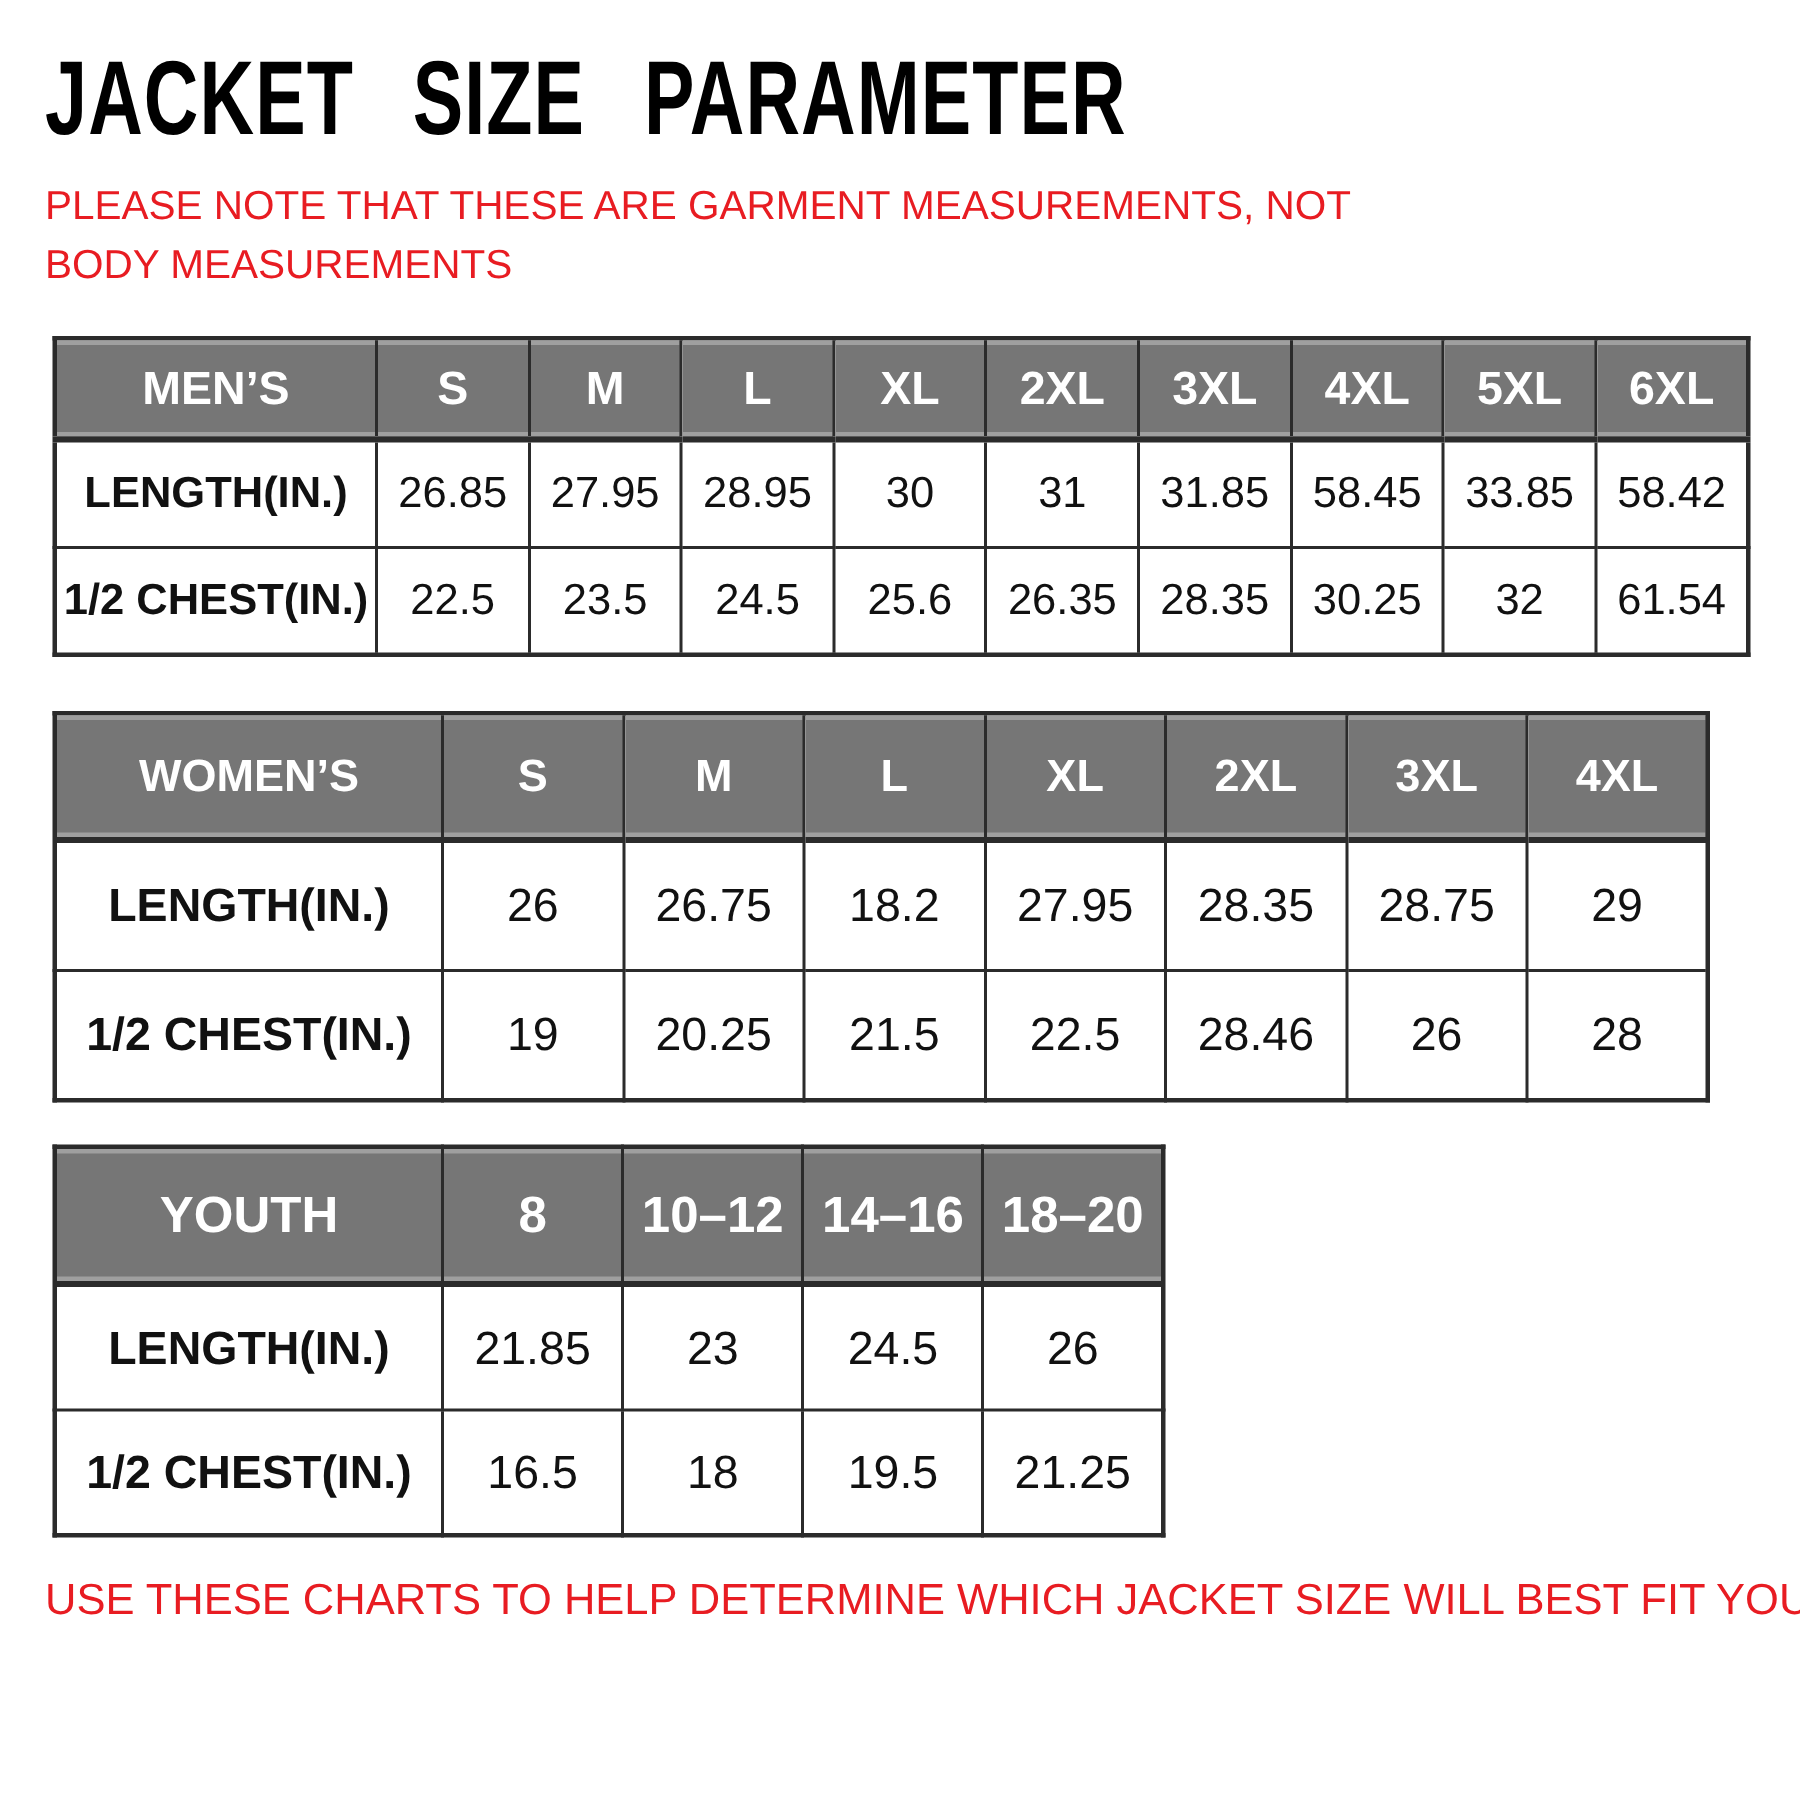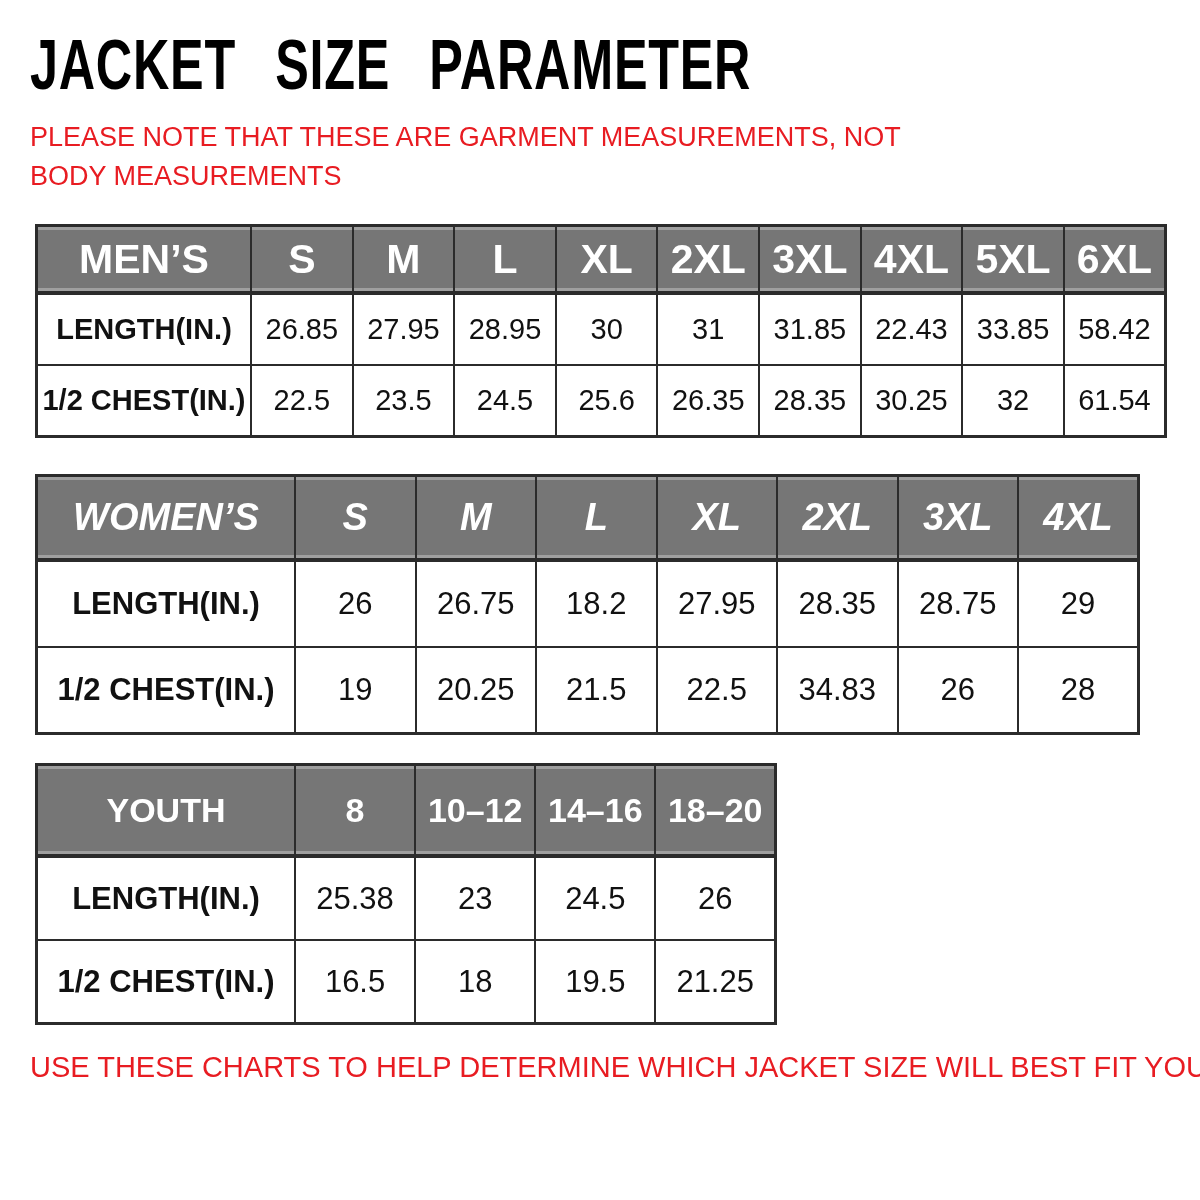--- a/index.html
+++ b/index.html
@@ -60,26 +60,26 @@
     background:var(--gray);
     color:var(--htext);
     font-weight:700;
     border-bottom:4px solid var(--border);
     box-shadow:inset 0 3px 0 rgba(255,255,255,0.30), inset 0 -3px 0 rgba(255,255,255,0.30);
   }
   td.row-label{font-weight:700;}
   td.val{font-weight:400;}
 
   .tbl-mens{width:1132px;margin-top:28px;}
-  .tbl-mens th{height:64px;font-size:41px;}
+  .tbl-mens th{height:64px;font-size:31px;}
   .tbl-mens td{height:69px;font-size:29px;}
   .tbl-mens .c0{width:208px;}
 
   .tbl-womens{width:1105px;margin-top:36px;}
-  .tbl-womens th{height:81px;font-size:38px;font-style:italic;}
+  .tbl-womens th{height:81px;font-size:30px;}
   .tbl-womens td{height:84px;font-size:31px;}
   .tbl-womens .c0{width:252px;}
 
   .tbl-youth{width:742px;margin-top:28px;margin-left:0px;}
   .tbl-youth th{height:88px;font-size:34px;}
   .tbl-youth td{height:81px;font-size:31px;}
   .tbl-youth .c0{width:252px;}
 
   
   .footer-para{
@@ -125,21 +125,21 @@
         </thead>
         <tbody>
           <tr>
             <td class="row-label c0">LENGTH(IN.)</td>
             <td class="val">26.85</td>
             <td class="val">27.95</td>
             <td class="val">28.95</td>
             <td class="val">30</td>
             <td class="val">31</td>
             <td class="val">31.85</td>
-            <td class="val">22.43</td>
+            <td class="val">58.45</td>
             <td class="val">33.85</td>
             <td class="val">58.42</td>
           </tr>
           <tr>
             <td class="row-label c0">1/2 CHEST(IN.)</td>
             <td class="val">22.5</td>
             <td class="val">23.5</td>
             <td class="val">24.5</td>
             <td class="val">25.6</td>
             <td class="val">26.35</td>
@@ -176,21 +176,21 @@
             <td class="val">28.35</td>
             <td class="val">28.75</td>
             <td class="val">29</td>
           </tr>
           <tr>
             <td class="row-label c0">1/2 CHEST(IN.)</td>
             <td class="val">19</td>
             <td class="val">20.25</td>
             <td class="val">21.5</td>
             <td class="val">22.5</td>
-            <td class="val">34.83</td>
+            <td class="val">28.46</td>
             <td class="val">26</td>
             <td class="val">28</td>
           </tr>
         </tbody>
       </table>
     </div>
 
   <div class="tbl-wrap">
       <table class="size-table tbl-youth">
         <thead>
@@ -198,21 +198,21 @@
             <th class="c0">YOUTH</th>
             <th>8</th>
             <th>10–12</th>
             <th>14–16</th>
             <th>18–20</th>
           </tr>
         </thead>
         <tbody>
           <tr>
             <td class="row-label c0">LENGTH(IN.)</td>
-            <td class="val">25.38</td>
+            <td class="val">21.85</td>
             <td class="val">23</td>
             <td class="val">24.5</td>
             <td class="val">26</td>
           </tr>
           <tr>
             <td class="row-label c0">1/2 CHEST(IN.)</td>
             <td class="val">16.5</td>
             <td class="val">18</td>
             <td class="val">19.5</td>
             <td class="val">21.25</td>

